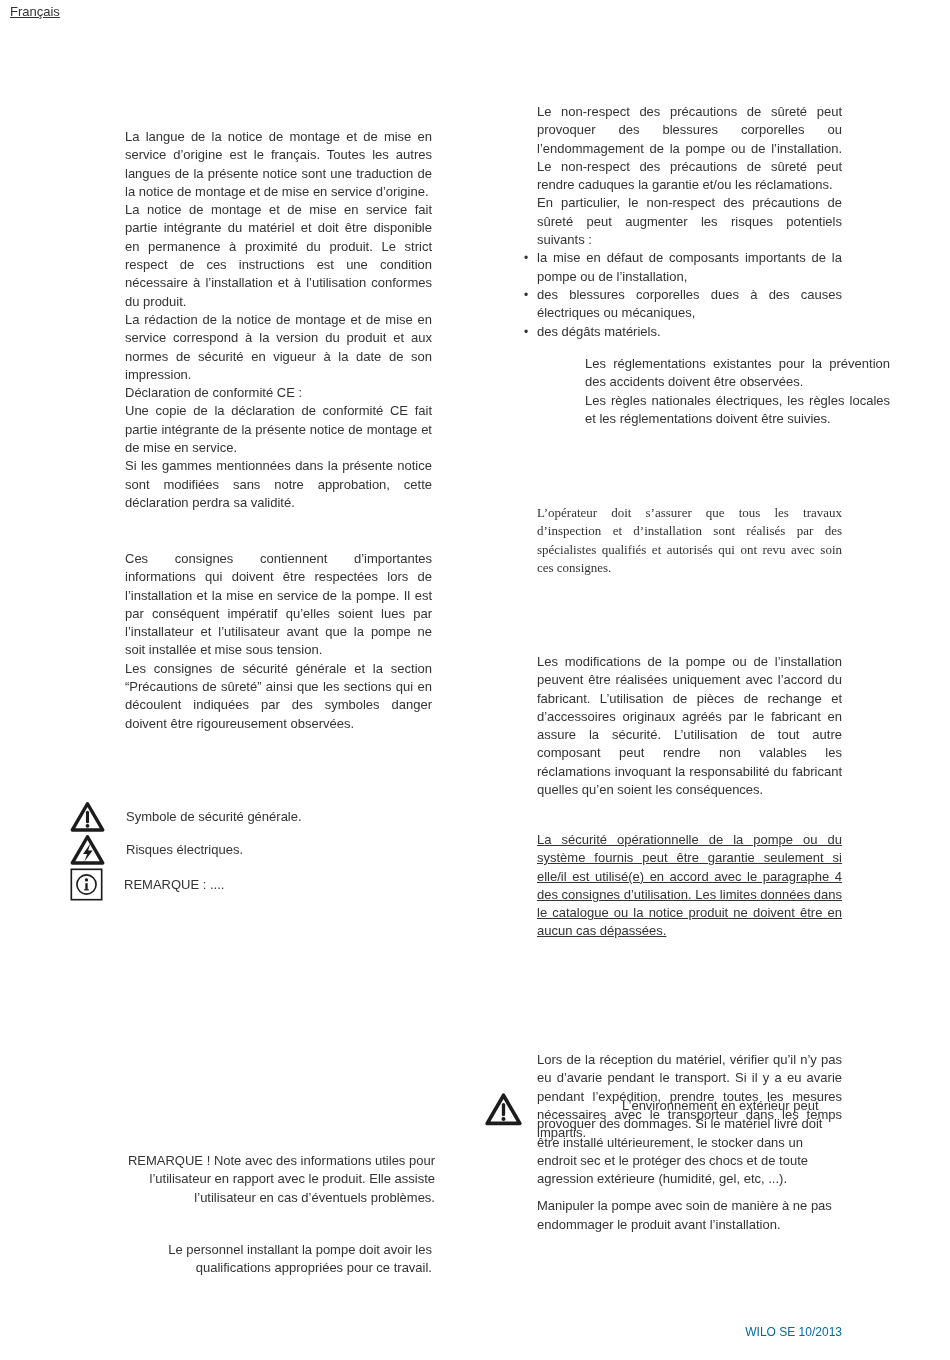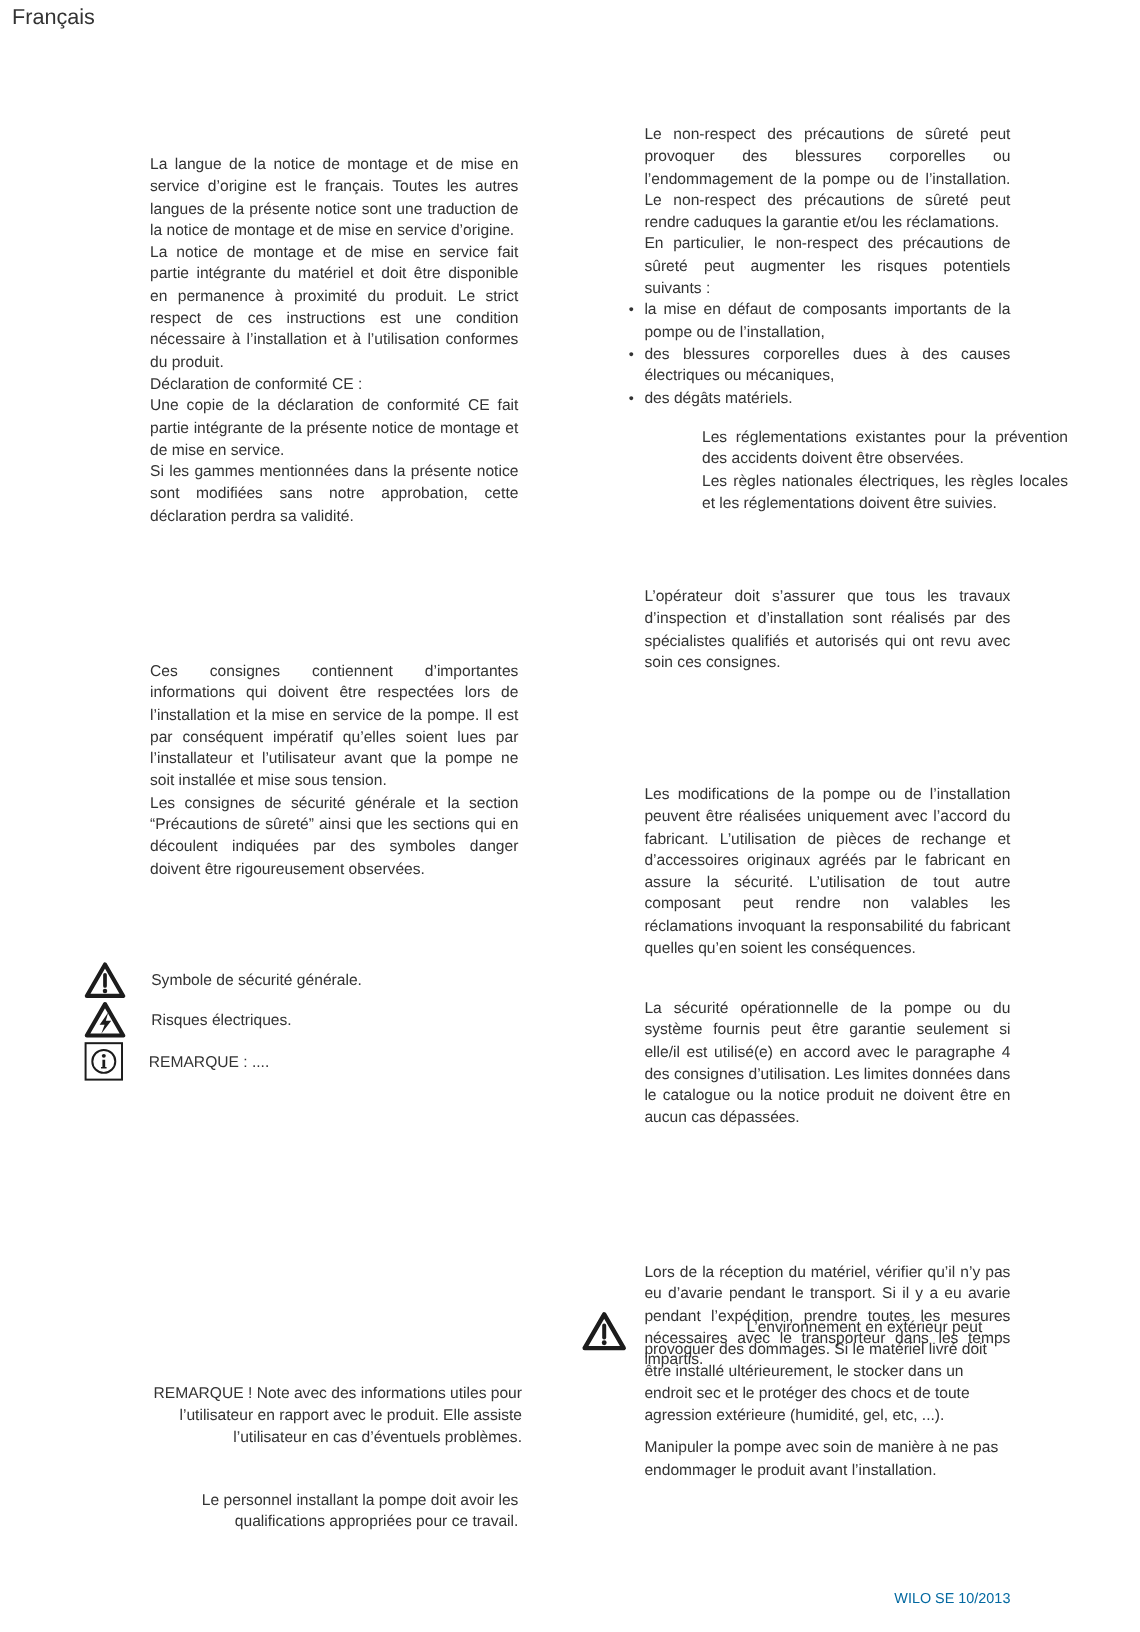--- a/index.html
+++ b/index.html
@@ -6,21 +6,21 @@
   .page {
     position:relative;
     width:950px; height:1360px;
     background:#ffffff;
     font-family:"Liberation Sans", sans-serif;
     color:#333333;
     overflow:hidden;
   }
   .lang-label {
     position:absolute; left:10px; top:4px;
-    font-size:18px; color:#333333;
+    font-size:13px; color:#333333;text-decoration:underline;
   }
   .blk {
     position:absolute;
     font-size:13px; line-height:18.3px;
   }
   .blk p { margin:0; text-align:justify; }
   .blk.ragged p { text-align:right; }
   .col-l { left:125px; width:307px; }
   .col-r { left:537px; width:305px; }
 
@@ -51,20 +51,21 @@
 </head>
 <body>
 
 <div class="page">
 
   <div class="lang-label">Français</div>
 
   <section class="blk col-l" style="top:128px;">
     <p>La langue de la notice de montage et de mise en service d’origine est le français. Toutes les autres langues de la présente notice sont une traduction de la notice de montage et de mise en service d’origine.</p>
     <p>La notice de montage et de mise en service fait partie intégrante du matériel et doit être disponible en permanence à proximité du produit. Le strict respect de ces instructions est une condition nécessaire à l’installation et à l’utilisation conformes du produit.</p>
+    <p>La rédaction de la notice de montage et de mise en service correspond à la version du produit et aux normes de sécurité en vigueur à la date de son impression.</p>
     <p>Déclaration de conformité CE :</p>
     <p>Une copie de la déclaration de conformité CE fait partie intégrante de la présente notice de montage et de mise en service.</p>
     <p>Si les gammes mentionnées dans la présente notice sont modifiées sans notre approbation, cette déclaration perdra sa validité.</p>
   </section>
 
   <section class="blk col-l" style="top:550px;">
     <p>Ces consignes contiennent d’importantes informations qui doivent être respectées lors de l’installation et la mise en service de la pompe. Il est par conséquent impératif qu’elles soient lues par l’installateur et l’utilisateur avant que la pompe ne soit installée et mise sous tension.</p>
     <p>Les consignes de sécurité générale et la section “Précautions de sûreté” ainsi que les sections qui en découlent indiquées par des symboles danger doivent être rigoureusement observées.</p>
   </section>
 
@@ -112,29 +113,29 @@
       <li>des blessures corporelles dues à des causes électriques ou mécaniques,</li>
       <li>des dégâts matériels.</li>
     </ul>
   </section>
 
   <section class="blk col-r" style="top:355px;margin-left:48px;">
     <p>Les réglementations existantes pour la prévention des accidents doivent être observées.</p>
     <p>Les règles nationales électriques, les règles locales et les réglementations doivent être suivies.</p>
   </section>
 
-  <section class="blk col-r" style="top:488px;">
+  <section class="blk col-r" style="top:504px;font-family:Liberation Serif, serif;">
     <p>L’opérateur doit s’assurer que tous les travaux d’inspection et d’installation sont réalisés par des spécialistes qualifiés et autorisés qui ont revu avec soin ces consignes.</p>
   </section>
 
   <section class="blk col-r" style="top:653px;">
     <p>Les modifications de la pompe ou de l’installation peuvent être réalisées uniquement avec l’accord du fabricant. L’utilisation de pièces de rechange et d’accessoires originaux agréés par le fabricant en assure la sécurité. L’utilisation de tout autre composant peut rendre non valables les réclamations invoquant la responsabilité du fabricant quelles qu’en soient les conséquences.</p>
   </section>
 
-  <section class="blk col-r" style="top:831px;">
+  <section class="blk col-r" style="top:831px;text-decoration:underline;">
     <p>La sécurité opérationnelle de la pompe ou du système fournis peut être garantie seulement si elle/il est utilisé(e) en accord avec le paragraphe 4 des consignes d’utilisation. Les limites données dans le catalogue ou la notice produit ne doivent être en aucun cas dépassées.</p>
   </section>
 
   <section class="blk col-r" style="top:1051px;">
     <p>Lors de la réception du matériel, vérifier qu’il n’y pas eu d’avarie pendant le transport. Si il y a eu avarie pendant l’expédition, prendre toutes les mesures nécessaires avec le transporteur dans les temps impartis.</p>
   </section>
 
   <svg class="env-triangle" viewBox="0 0 100 90" width="37" height="34" aria-hidden="true">
     <path d="M50 8 L94 84 L6 84 Z" fill="none" stroke="currentColor" stroke-width="10" stroke-linejoin="round"></path>
     <path d="M50 33 L50 60" stroke="currentColor" stroke-width="9" stroke-linecap="round" fill="none"></path>

